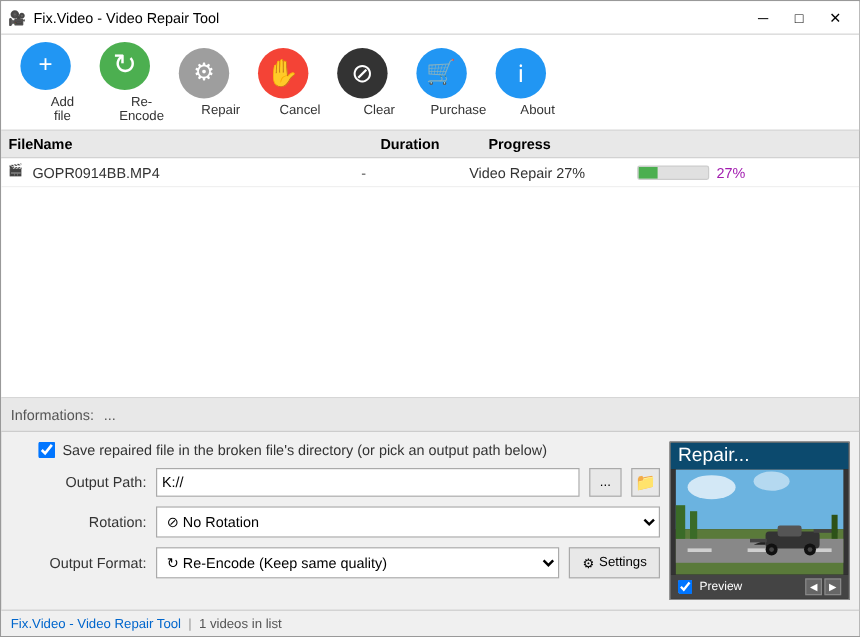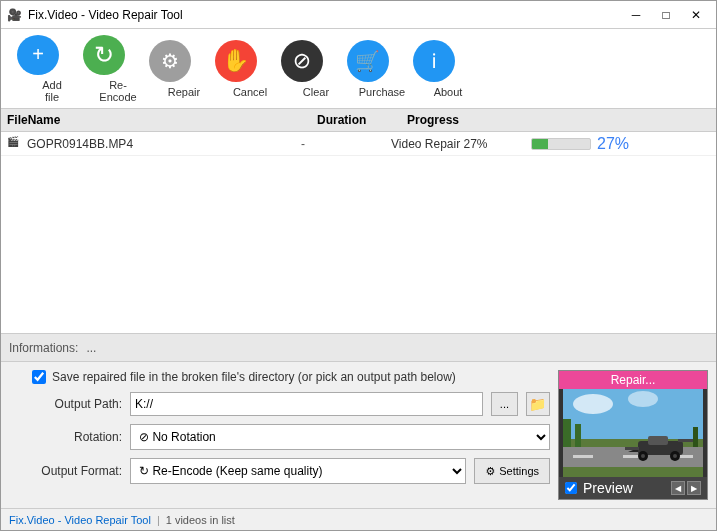--- a/index.html
+++ b/index.html
@@ -144,21 +144,21 @@
       background: #e0e0e0;
       border: 1px solid #ccc;
       border-radius: 2px;
       overflow: hidden;
       margin-right: 6px;
     }
     .progress-bar-fill {
       height: 100%;
       background: #4CAF50;
     }
-    .progress-pct { font-size: 16px; color: #3b82f6; }
+    .progress-pct { font-size: 12px; color: #a21caf; }
 
     .info-bar {
       display: flex;
       align-items: center;
       background: #e8e8e8;
       border-bottom: 1px solid #ccc;
       padding: 0 8px;
       height: 28px;
       gap: 8px;
     }
@@ -257,26 +257,26 @@
     .preview-panel {
       width: 150px;
       flex: 0 0 150px;
       background: #222;
       border: 1px solid #888;
       display: flex;
       flex-direction: column;
       position: relative;
     }
     .preview-header {
-      background: #ec4899;
+      background: #0c4a6e;
       color: white;
-      font-size: 12px;
+      font-size: 16px;
       padding: 2px 6px;
       display: flex;
-      justify-content: center;
+      justify-content: flex-start;
     }
     .preview-image-area {
       flex: 1;
       background: #333;
       display: flex;
       align-items: center;
       justify-content: center;
       overflow: hidden;
       position: relative;
     }
@@ -286,21 +286,21 @@
       align-items: center;
       padding: 3px 6px;
       gap: 6px;
     }
     .preview-checkbox {
       width: 12px;
       height: 12px;
     }
     .preview-text {
       color: white;
-      font-size: 14px;
+      font-size: 10px;
     }
     .preview-controls {
       display: flex;
       gap: 2px;
       margin-left: auto;
     }
     .preview-ctrl-btn {
       background: #666;
       border: 1px solid #888;
       color: white;

